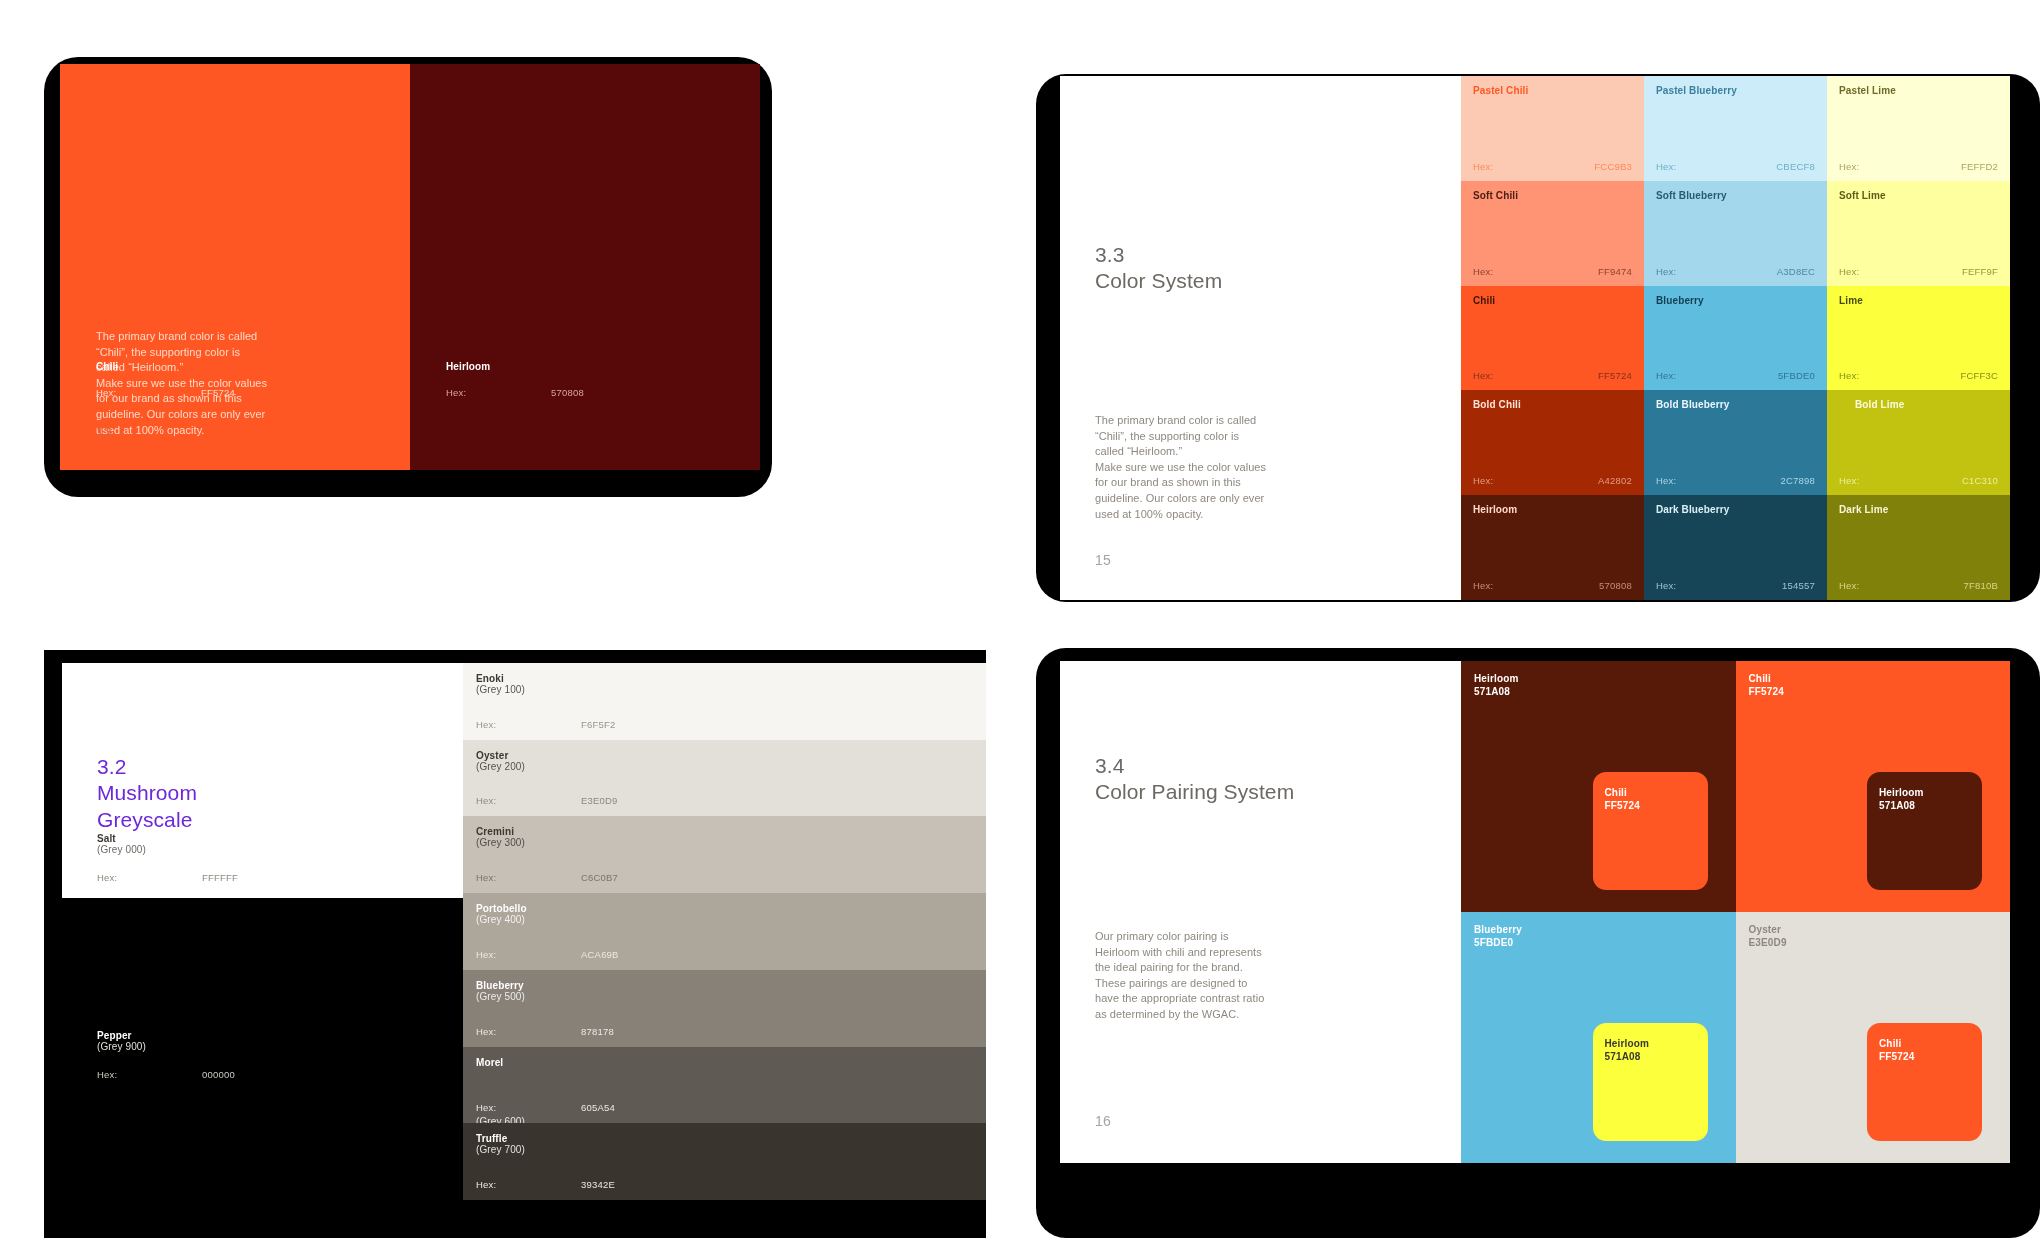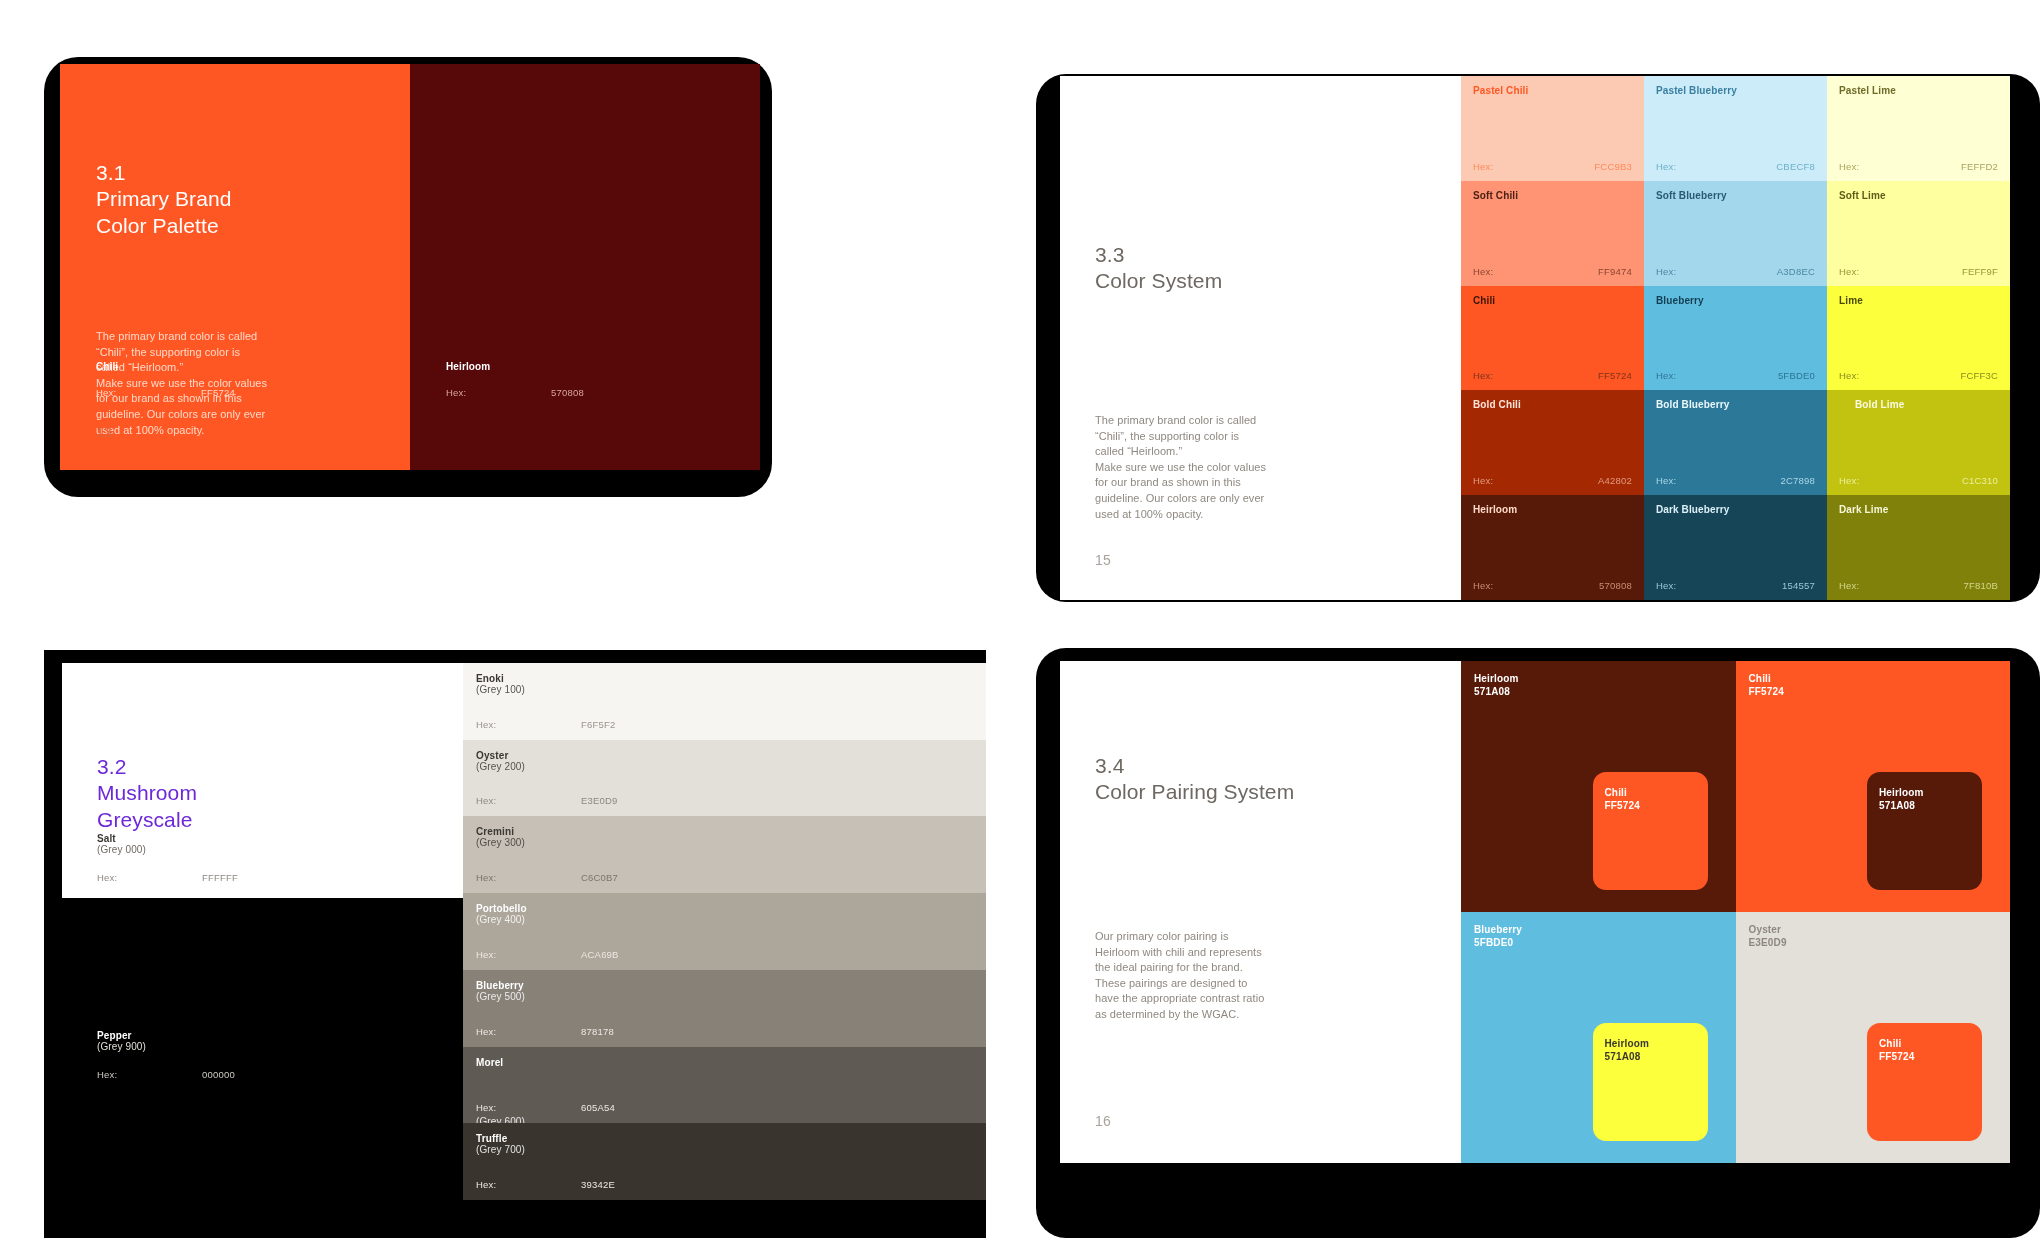--- a/index.html
+++ b/index.html
@@ -78,25 +78,20 @@
   .hx { font-size: 10px; font-weight: 700; letter-spacing:.15px; display:block; }
 </style>
 </head>
 <body>
 
 <div id="stage">
 
   <div class="frame r-all" style="left:44px; top:57px; width:728px; height:440px;"></div>
   <div class="slide" id="s31" style="left:60px; top:64px; width:700px; height:406px;">
     <div class="half" style="width:50%; background:#FF5724;">
-      <div class="pad sec-block t31-title" style="color:#fff;">
-        <div class="sec-num">3.1</div>
-        <div class="sec-title">Primary Brand</div>
-        <div class="sec-title">Color Palette</div>
-      </div>
       <div class="pad body-copy t31-copy">
         <p>The primary brand color is called “Chili”, the supporting color is called “Heirloom.”</p>
         <p>Make sure we use the color values for our brand as shown in this guideline. Our colors are only ever used at 100% opacity.</p>
       </div>
       <div class="pad t31-foot" style="width:390px; color:#fff;">
         <div class="swatch-name">Chili</div>
         <div class="hex-row" style="margin-top:15px; color:#ffd9c8;">
           <span class="hex-label">Hex:</span>
           <span>FF5724</span>
         </div>

